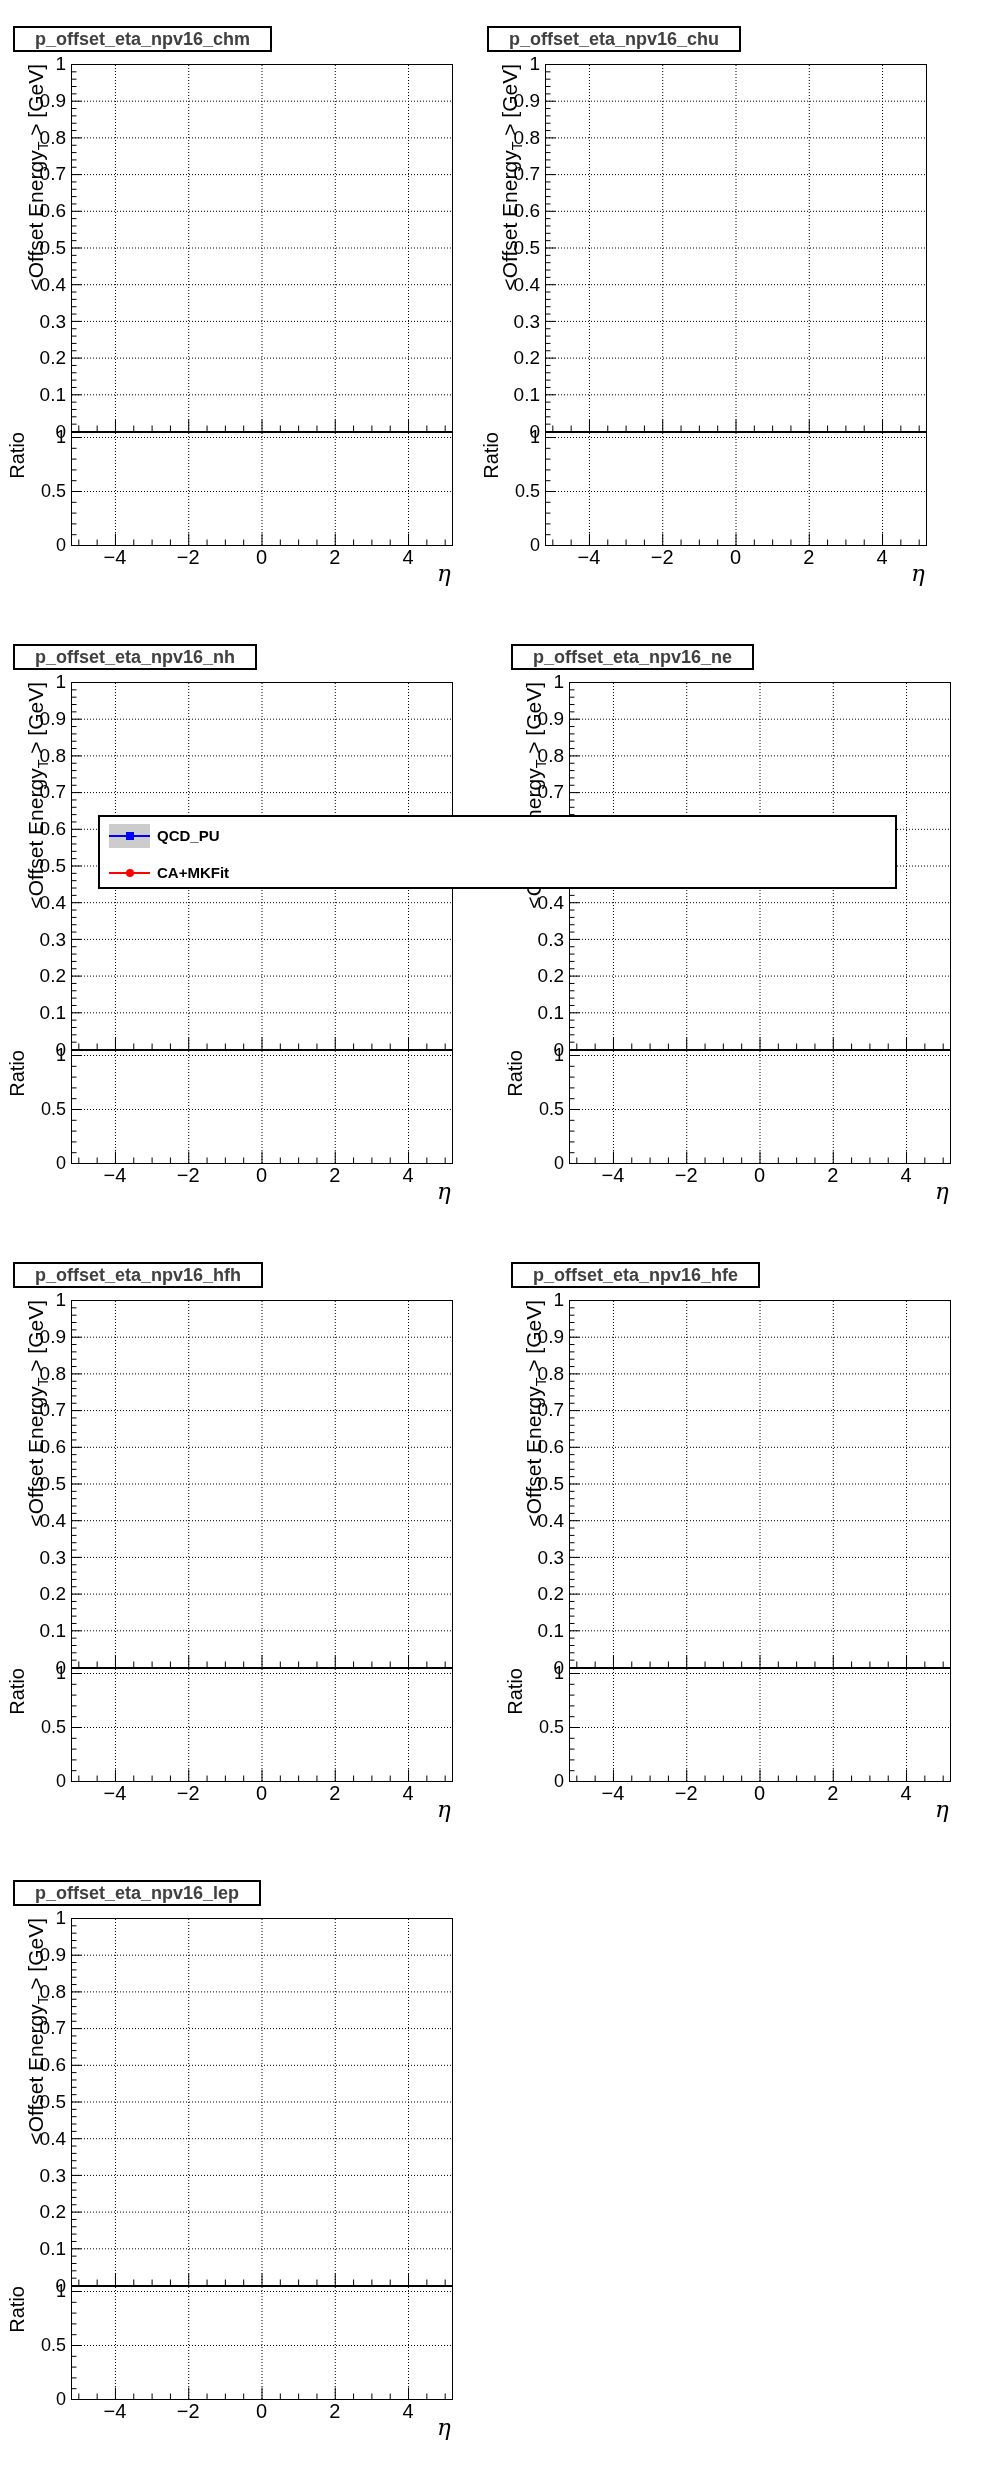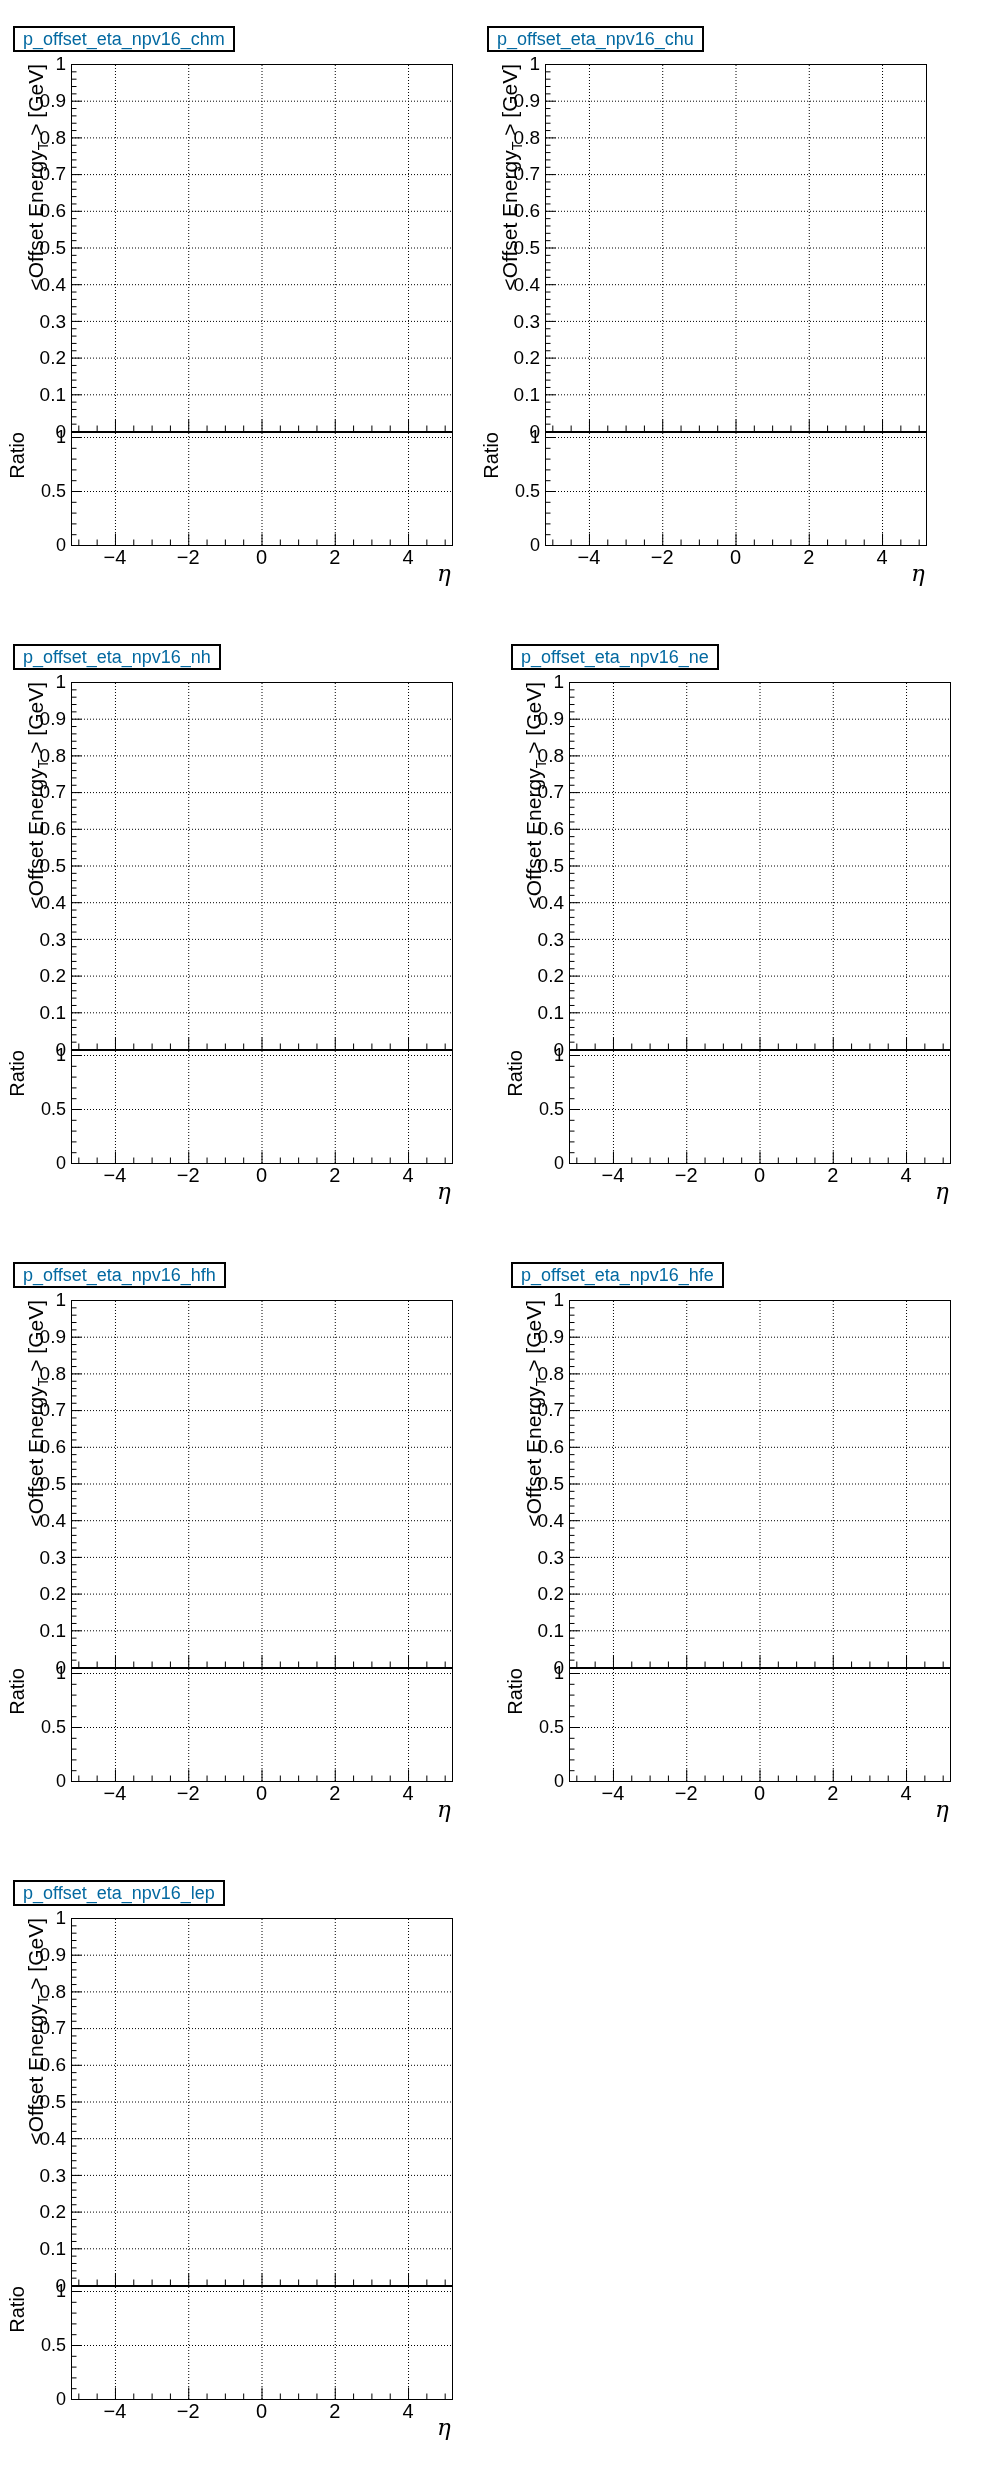--- a/index.html
+++ b/index.html
@@ -2,21 +2,21 @@
 <html><head>
 <meta charset="utf-8">
 <style>
   html,body{margin:0;padding:0;background:#ffffff;}
   body{font-family:"Liberation Sans", sans-serif; -webkit-font-smoothing:antialiased;}
   #canvas{position:relative;width:996px;height:2472px;background:#ffffff;overflow:hidden;}
   .panel{position:absolute;width:498px;height:618px;background:#ffffff;}
   .title-box{
     position:absolute;left:13px;top:26px;
     border:2px solid #000;background:#fff;
-    padding:1px 8px;font-size:18px;font-weight:normal;color:#0369a1;
+    padding:1px 20px;font-size:18px;font-weight:bold;color:#404040;
     line-height:20px;white-space:nowrap;
   }
   .pad-svg{position:absolute;}
   .ylab{position:absolute;transform:rotate(-90deg);transform-origin:0 0;
         text-align:right;white-space:nowrap;color:#000;}
   .ylab sub{font-size:68%;}
   .num{position:absolute;color:#000;white-space:nowrap;}
   .yticklab{width:48px;text-align:right;font-size:19px;line-height:20px;height:20px;}
   .rticklab{width:48px;text-align:right;font-size:18px;line-height:20px;height:20px;}
   .xticklab{width:44px;text-align:center;font-size:20px;line-height:20px;height:20px;}
@@ -1121,13 +1121,22 @@
       <div class="num rticklab" style="left: 18px; top: 535px;">0</div>
       <div class="num rticklab" style="left: 18px; top: 481px;">0.5</div>
       <div class="num rticklab" style="left: 18px; top: 427px;">1</div>
       <div class="num xticklab" style="left: 92.9615px; top: 547px;">−4</div>
       <div class="num xticklab" style="left: 166.231px; top: 547px;">−2</div>
       <div class="num xticklab" style="left: 239.5px; top: 547px;">0</div>
       <div class="num xticklab" style="left: 312.769px; top: 547px;">2</div>
       <div class="num xticklab" style="left: 386.038px; top: 547px;">4</div>
       <div class="etalab" style="left: 422px; top: 560px;">η</div>
     </div>
+    <div class="legend">
+      <div class="band" style="background: rgb(204, 204, 204);"></div>
+      <div class="lline" style="top: 18px; background: rgb(0, 0, 255);"></div>
+      <div class="lsq" style="top: 15px; background: rgb(0, 0, 255);"></div>
+      <div class="llab" style="top: 11px;">QCD_PU</div>
+      <div class="lline" style="top: 55px; background: rgb(255, 0, 0);"></div>
+      <div class="lcirc" style="top: 52px; background: rgb(255, 0, 0);"></div>
+      <div class="llab" style="top: 48px;">CA+MKFit</div>
+    </div>
   </div>
 
 </body></html>

